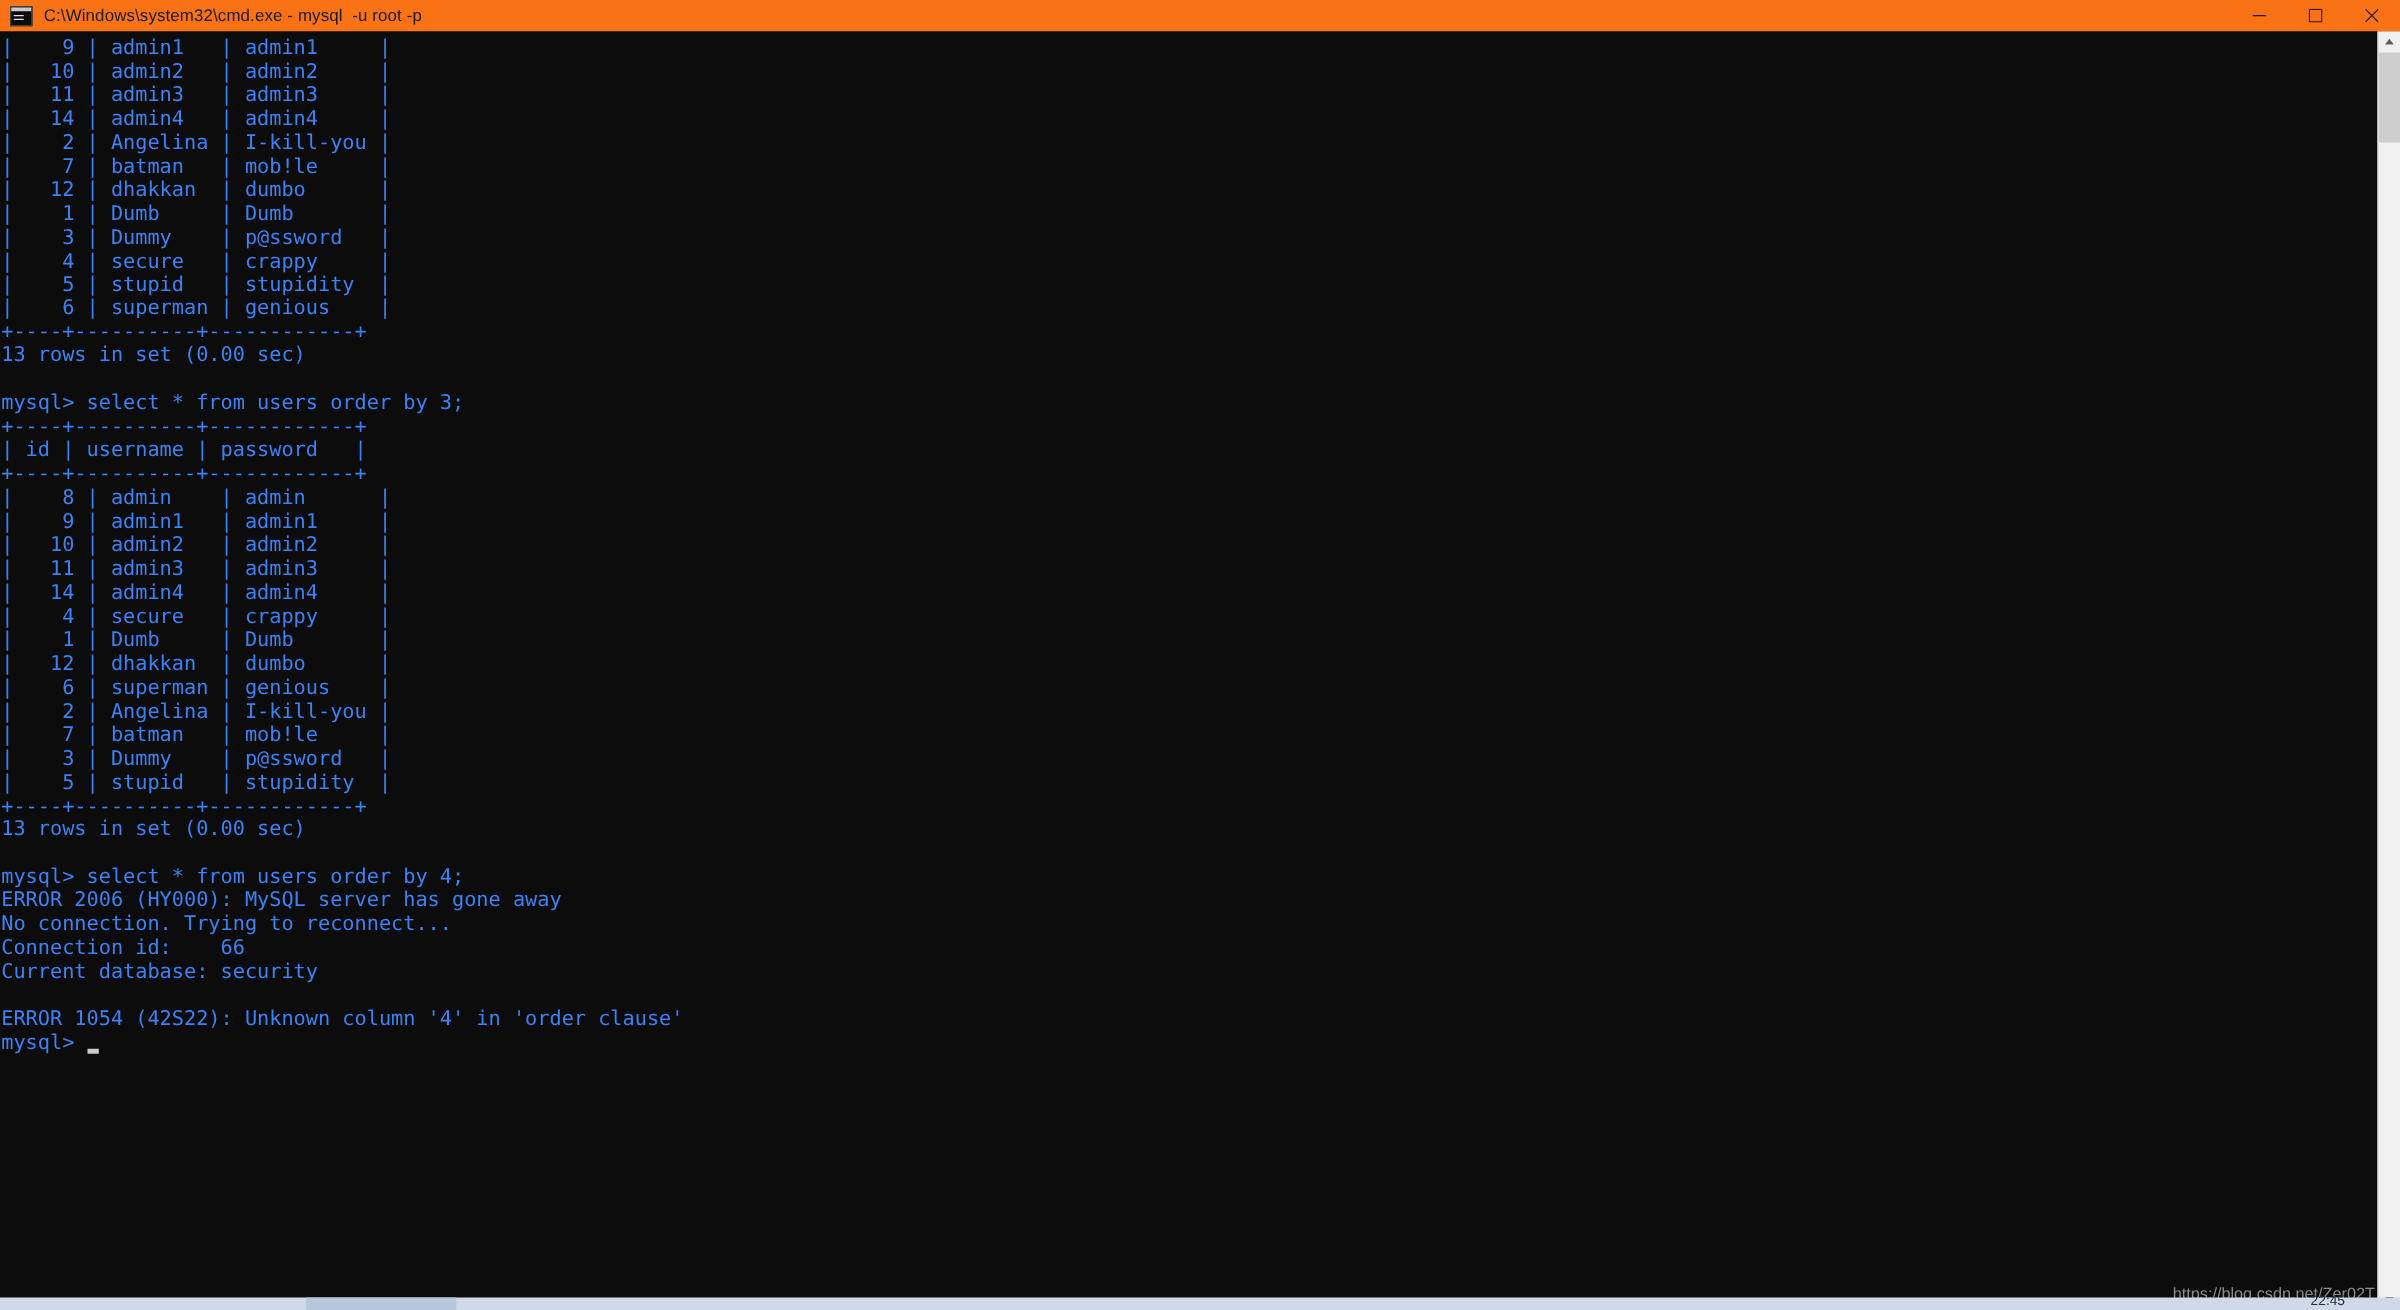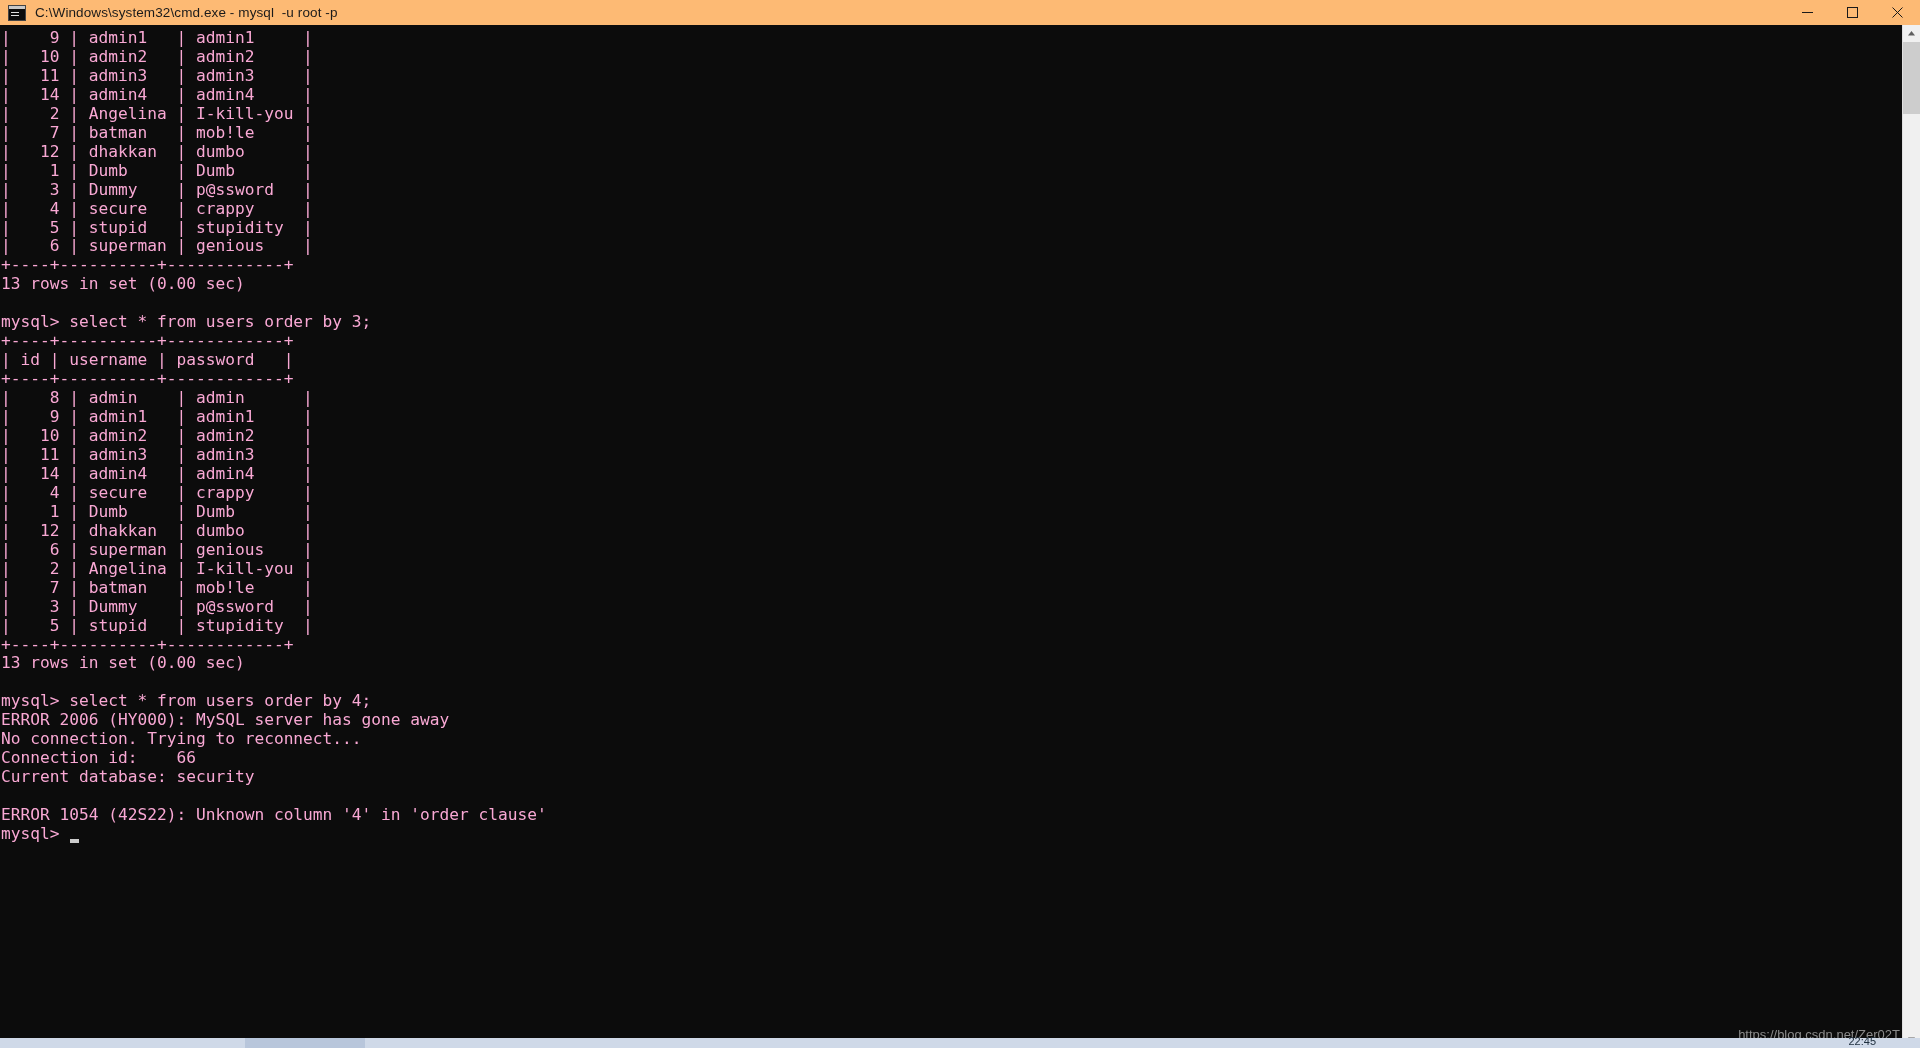--- a/index.html
+++ b/index.html
@@ -22,21 +22,21 @@
     height: 1048px;
     background: #0c0c0c;
     display: flex;
     flex-direction: column;
   }
 
   
   #titlebar {
     height: 25px;
     min-height: 25px;
-    background: #fdba74;
+    background: #f97316;
     display: flex;
     align-items: center;
     padding-left: 8px;
     position: relative;
     z-index: 5;
   }
   #app-icon {
     width: 16px;
     height: 14px;
     background: #0c0c0c;
@@ -93,21 +93,21 @@
   #terminal {
     flex: 1;
     position: relative;
     padding: 4px 0 0 0;
     overflow: hidden;
   }
   #console-text {
     font-family: "DejaVu Sans Mono", "Liberation Mono", monospace;
     font-size: 16.2px;
     line-height: 18.95px;
-    color: #f9a8d4;
+    color: #3b82f6;
     white-space: pre;
     letter-spacing: 0px;
     padding-left: 1px;
     margin: 0;
   }
   .cursor {
     display: inline-block;
     width: 9px;
     height: 4px;
     background: #cccccc;

